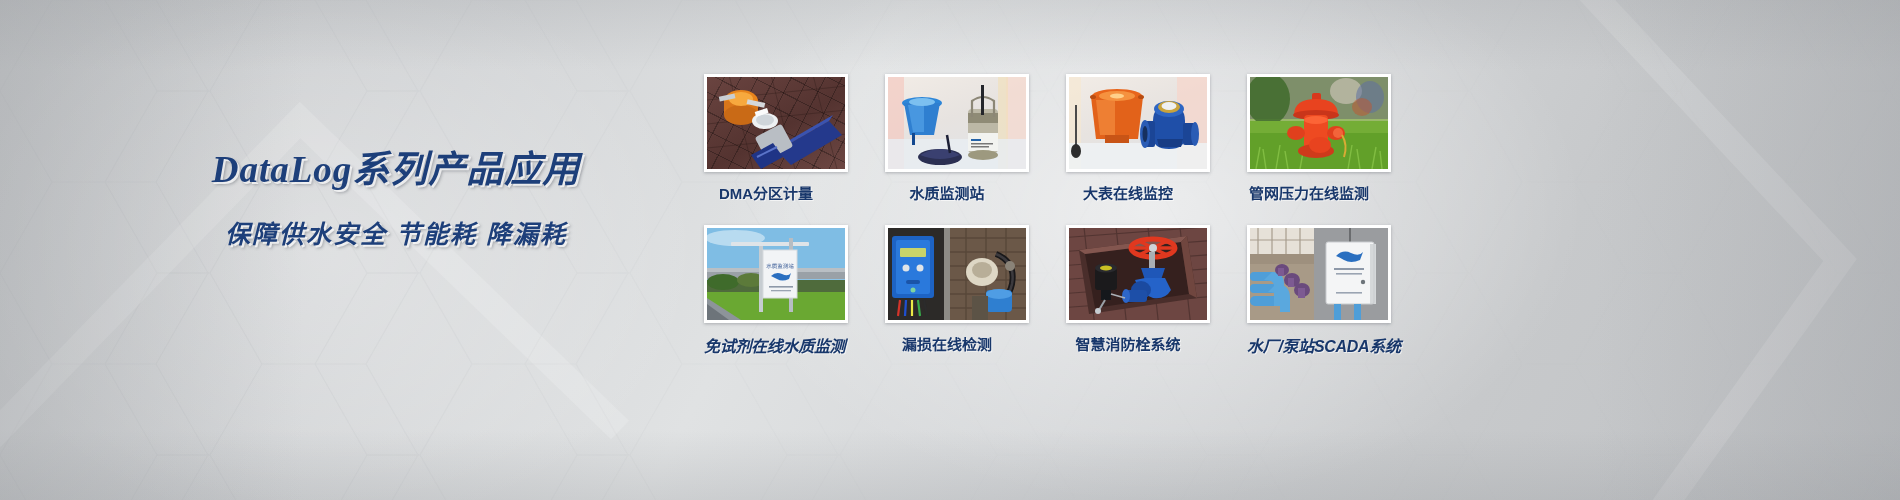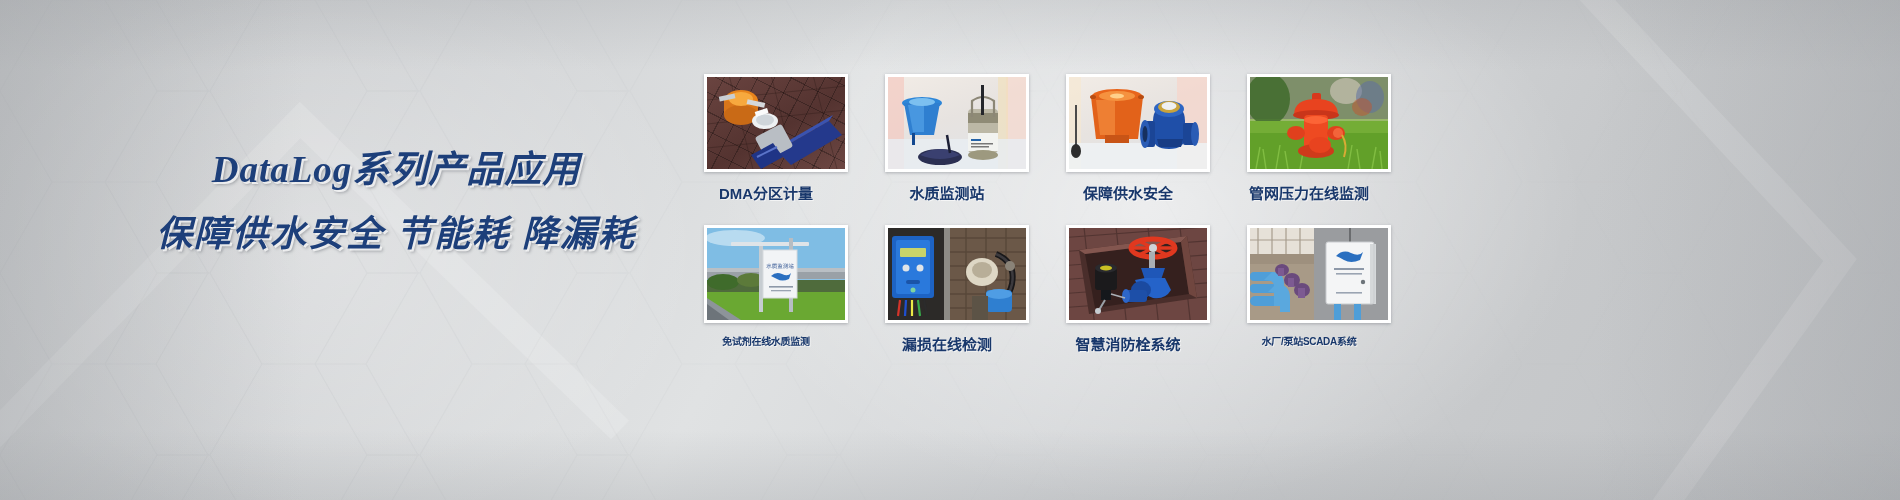--- a/index.html
+++ b/index.html
@@ -31,21 +31,21 @@
   #headline{
     position:absolute;left:16px;top:146px;width:760px;text-align:center;
     z-index:5;
     font-style:italic;
   }
   .hl-line{
     color:#1d3f7a;font-weight:bold;white-space:nowrap;
     text-shadow:2px 2px 0 rgba(255,255,255,.75), 3px 3px 3px rgba(90,95,105,.45);
   }
   #hl1{font-family:"Liberation Serif","DejaVu Serif",serif;font-size:37px;letter-spacing:1px;line-height:48px;}
-  #hl2{font-size:36px;letter-spacing:2px;line-height:52px;margin-top:14px;}
+  #hl2{font-size:25px;letter-spacing:2px;line-height:52px;margin-top:14px;}
 
   
   #grid{
     position:absolute;left:704px;top:74px;
     display:grid;grid-template-columns:repeat(4,144px);
     column-gap:37px;row-gap:0px;z-index:6;
   }
   .cell{width:124px;}
   .cell.r2{margin-top:22px;}
   .thumb{
@@ -54,21 +54,21 @@
     box-shadow:0 1px 3px rgba(70,75,85,.35);
     position:relative;overflow:hidden;
   }
   .pic{width:100%;height:100%;position:relative;overflow:hidden;}
   .caption{
     margin-top:10px;text-align:center;color:#18376b;
     font-size:15px;font-weight:bold;white-space:nowrap;
     text-shadow:1px 1px 0 rgba(255,255,255,.6);
   }
   .cell:nth-child(5) .caption,
-  .cell:nth-child(8) .caption{font-size:10px;letter-spacing:-0.3px;}
+  .cell:nth-child(8) .caption{font-size:16px;letter-spacing:-0.3px;font-style:italic;}
 
   
   .brick{background:
       repeating-linear-gradient(27deg, rgba(0,0,0,.28) 0 1px, rgba(0,0,0,0) 1px 17px),
       repeating-linear-gradient(117deg, rgba(0,0,0,.28) 0 1px, rgba(0,0,0,0) 1px 15px),
       linear-gradient(150deg,#6a4440,#543330 55%,#6d4743);}
   .studio{background:linear-gradient(160deg,#f2ece6 0%,#e7e3e0 45%,#dfe3e7 100%);}
 </style>
 </head>
 <body>
@@ -191,21 +191,21 @@
             <ellipse cx="100" cy="29" rx="7.5" ry="4" fill="#eef0f2"></ellipse>
             <rect x="74" y="44" width="12" height="26" rx="2" fill="#1b4596"></rect>
             <ellipse cx="76" cy="57" rx="5" ry="14" fill="#2a5cb5"></ellipse>
             <ellipse cx="76" cy="57" rx="2.5" ry="8" fill="#16305f"></ellipse>
             <rect x="114" y="46" width="12" height="22" rx="2" fill="#1b4596"></rect>
             <ellipse cx="126" cy="57" rx="4" ry="12" fill="#2a5cb5"></ellipse>
             <path d="M88 62 L114 62 L112 70 L90 70 Z" fill="#173c85"></path>
           </svg>
         </div>
       </div>
-      <div class="caption">保障供水安全</div>
+      <div class="caption">大表在线监控</div>
     </div>
 
     <div class="cell">
       <div class="thumb">
         <div class="pic">
           <svg width="100%" height="100%" viewBox="0 0 138 92" preserveAspectRatio="none">
             <rect width="138" height="92" fill="#9ab96a"></rect>
             <rect x="0" y="0" width="138" height="42" fill="#7e8f6a"></rect>
             <ellipse cx="18" cy="22" rx="22" ry="26" fill="#3f6b2b" opacity=".85"></ellipse>
             <ellipse cx="96" cy="14" rx="16" ry="13" fill="#c9c2b4" opacity=".7"></ellipse>

